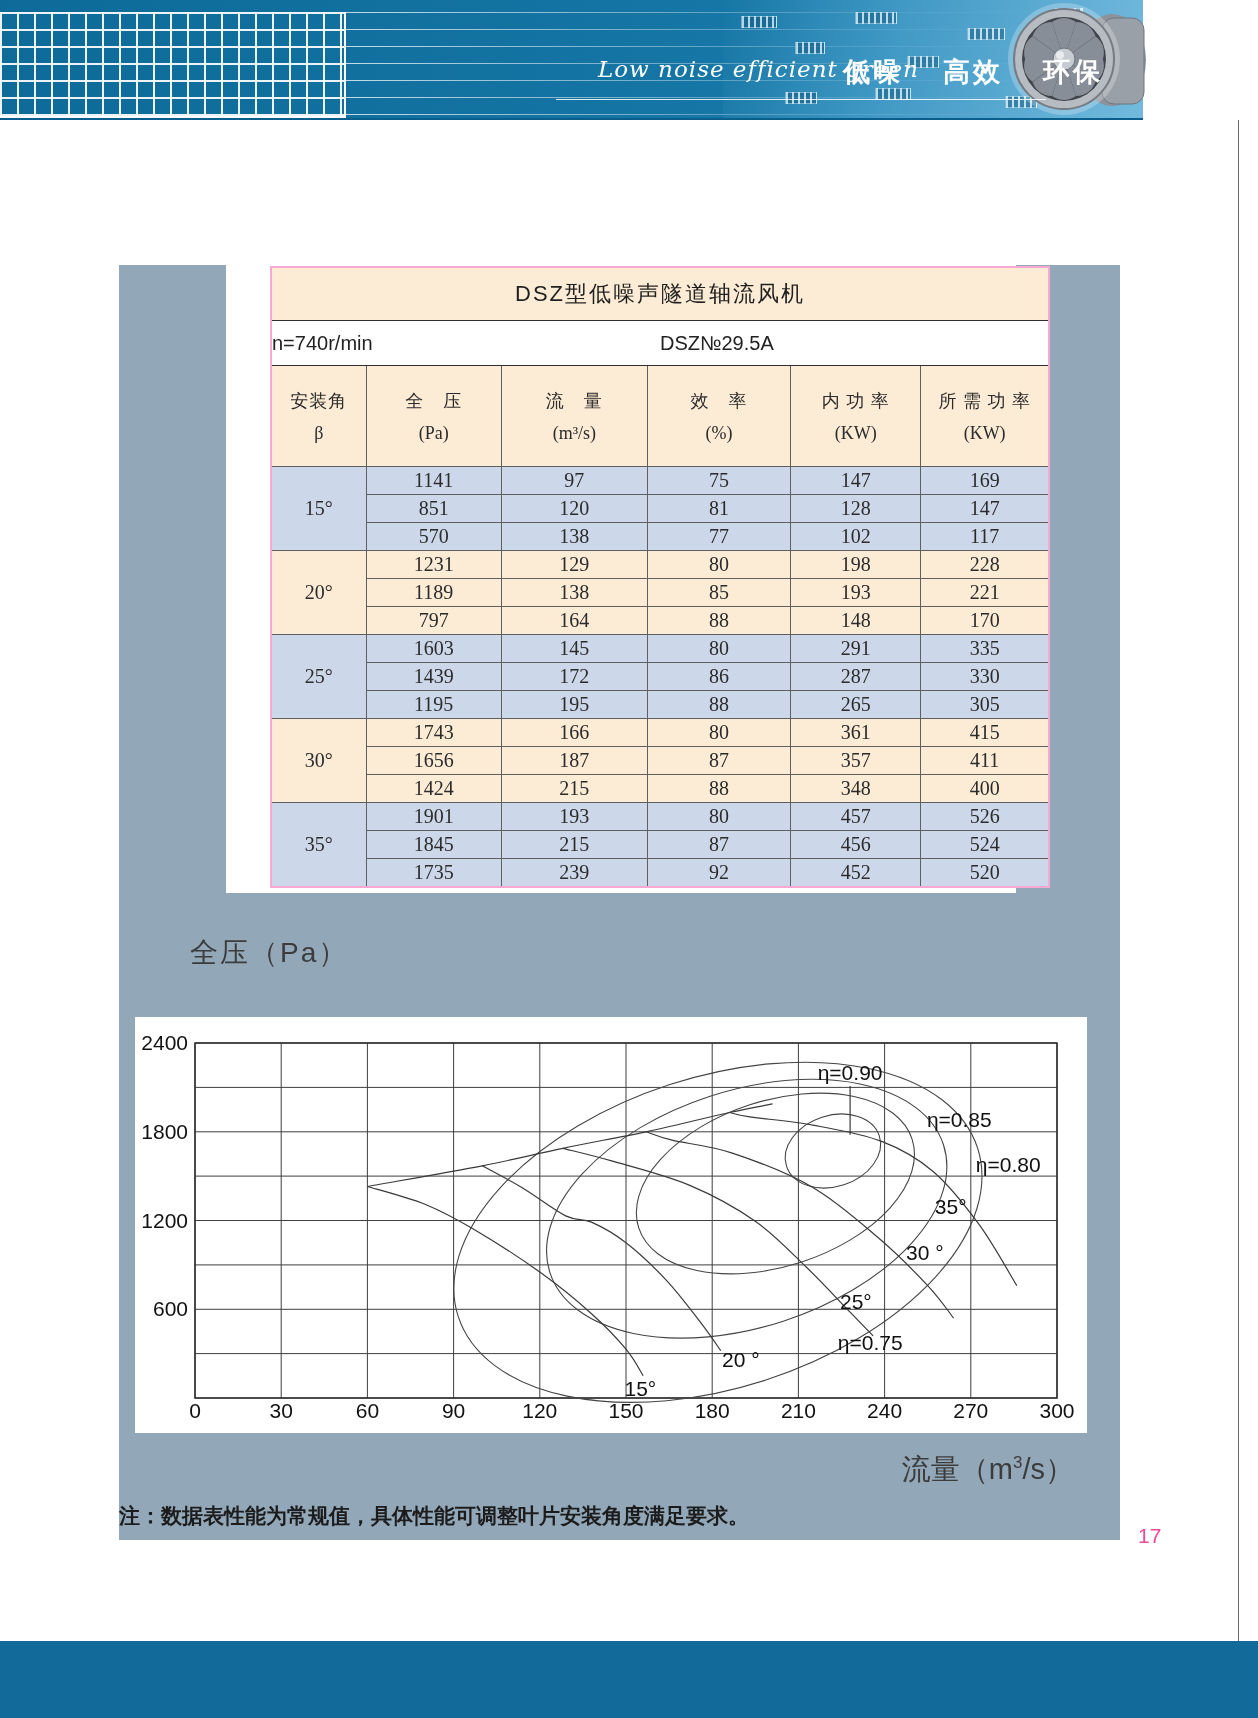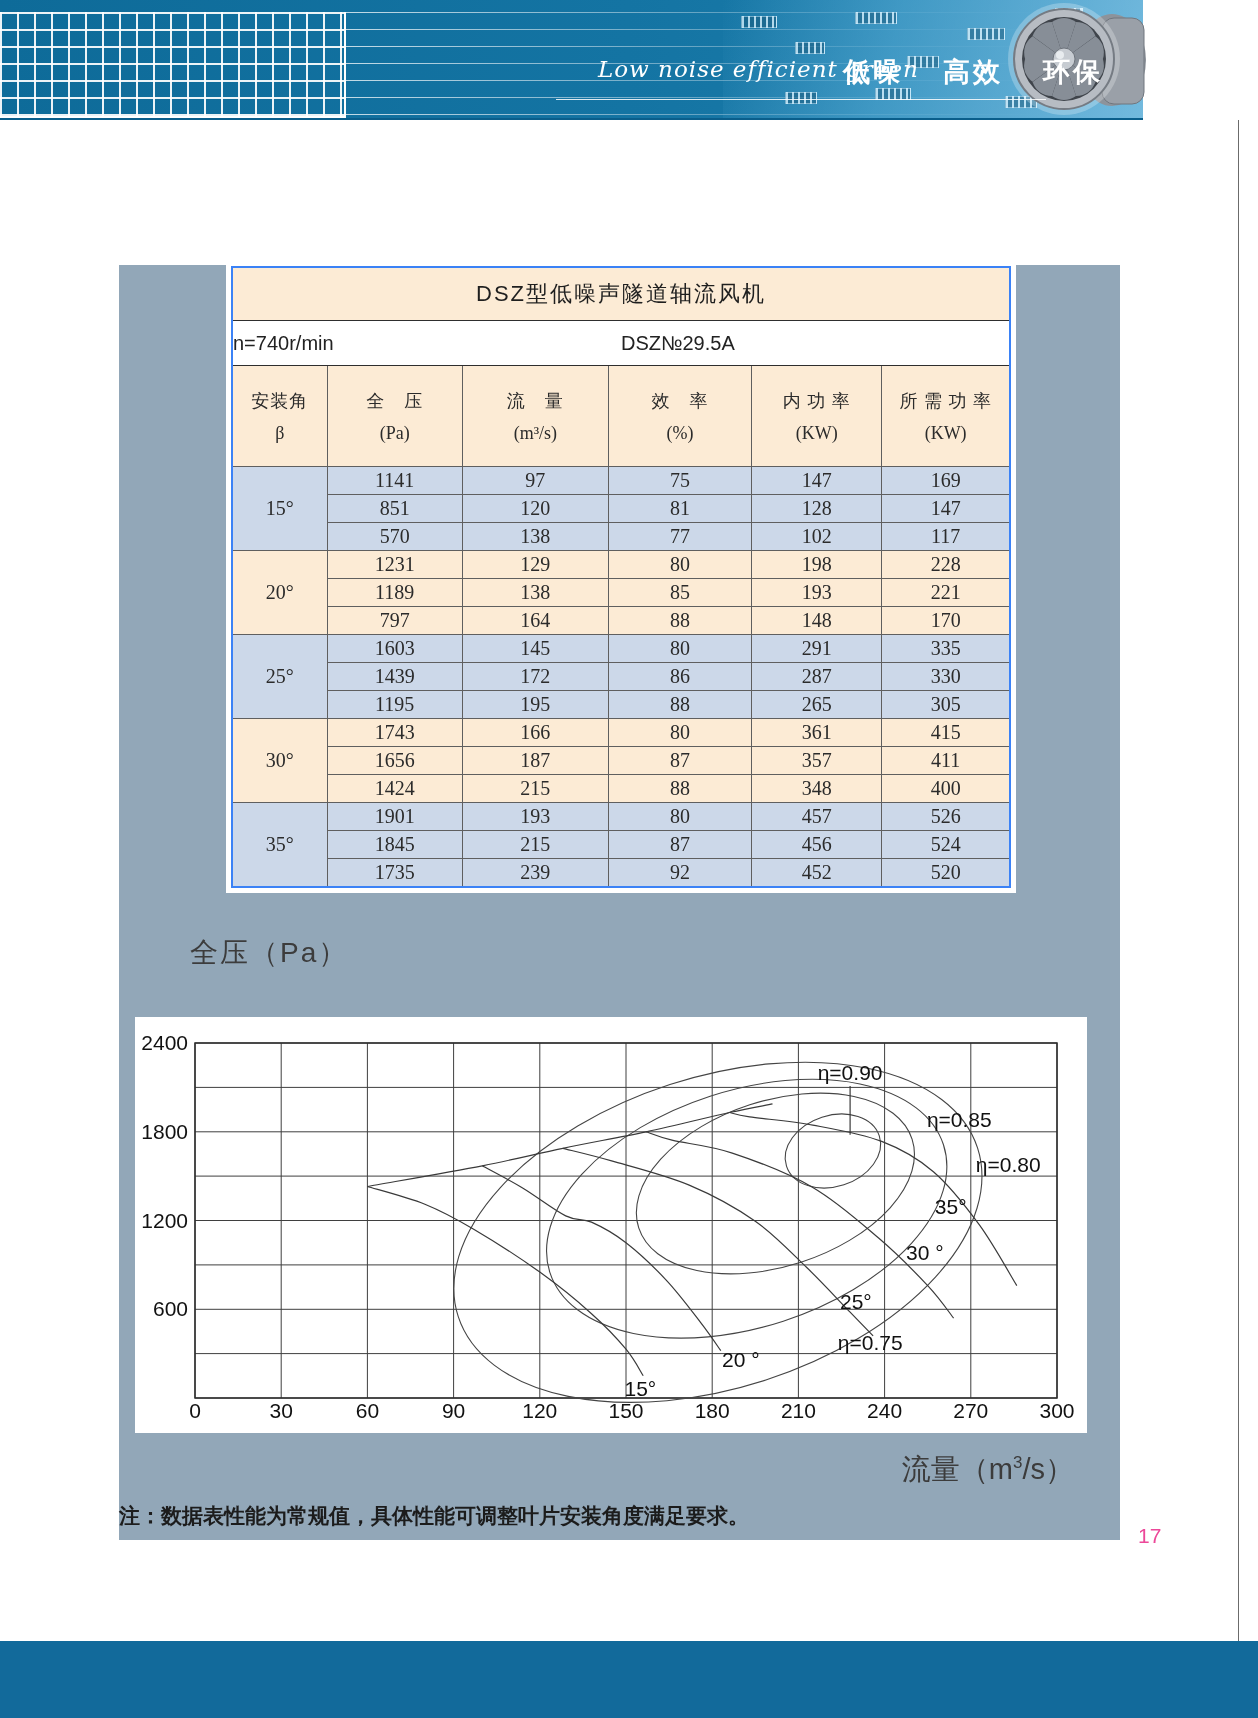--- a/index.html
+++ b/index.html
@@ -46,21 +46,21 @@
   .sub-flex{display:flex;width:100%;}
   .sub-flex span{flex:1 1 50%;text-align:left;}
   #spec-table th{height:100px;background:#fcebd5;font-weight:normal;}
   .h1{font-size:18px;letter-spacing:1px;margin-bottom:10px;}
   .h2{font-size:18px;}
   #spec-table tbody td{height:27px;font-size:20px;}
   tr.g-blue td{background:#ccd8e9;}
   tr.g-cream td{background:#fcebd5;}
   tr.group-start td{border-top:2px solid #2e2e2e;}
   td.angle-cell{font-size:20px;}
-  #spec-table{border:2px solid #3b82f6;}
+  #spec-table{border:2px solid #f9a8d4;margin-left:39px;}
   
   #pressure-label{position:absolute;left:146px;top:934px;font-size:28px;color:#3c3c3c;letter-spacing:2px;margin-left:44px;}
   #chart-panel{position:absolute;left:135px;top:1017px;width:952px;height:416px;background:#ffffff;}
   #flow-label{position:absolute;top:1450px;right:184px;font-size:29px;color:#3c3c3c;}
   #flow-label sup{font-size:17px;}
   #note{position:absolute;left:119px;top:1502px;width:1001px;
     font-size:21px;font-weight:bold;color:#1c1c1c;}
   #page-num{position:absolute;left:1138px;top:1524px;font-size:21px;color:#ec4899;}
   #footer{position:absolute;left:0;top:1641px;width:1258px;height:77px;background:#126a9b;}
 </style>

